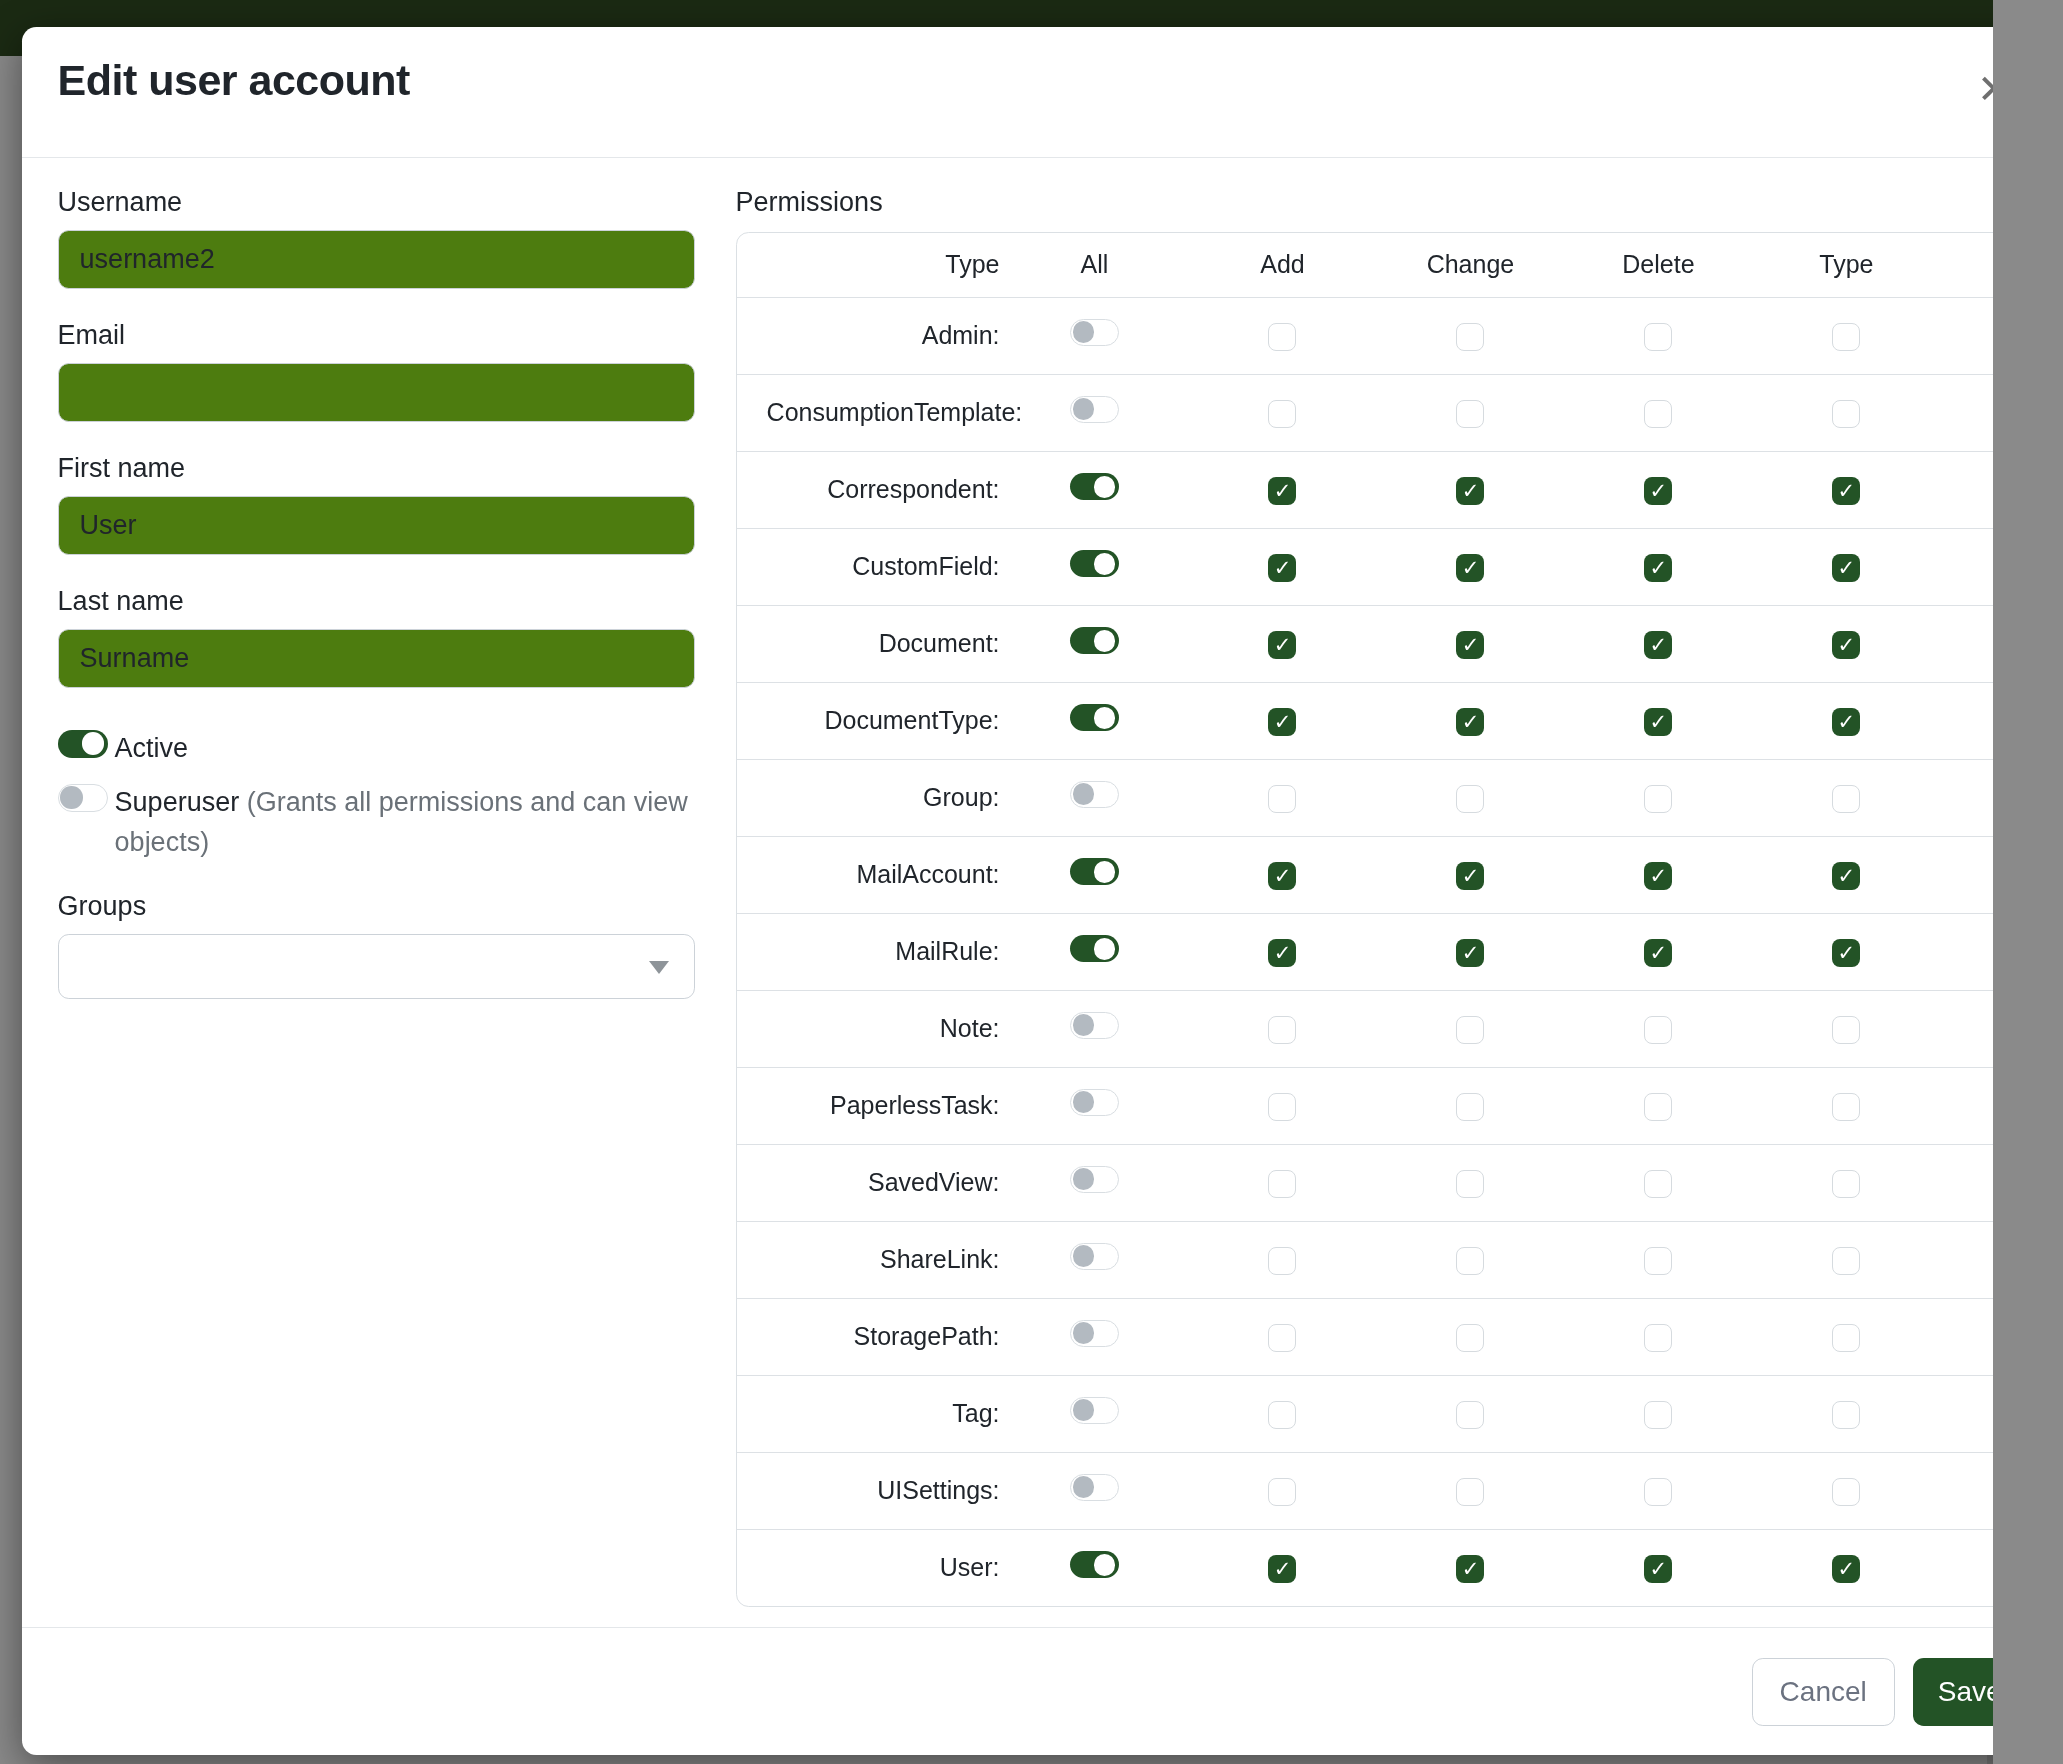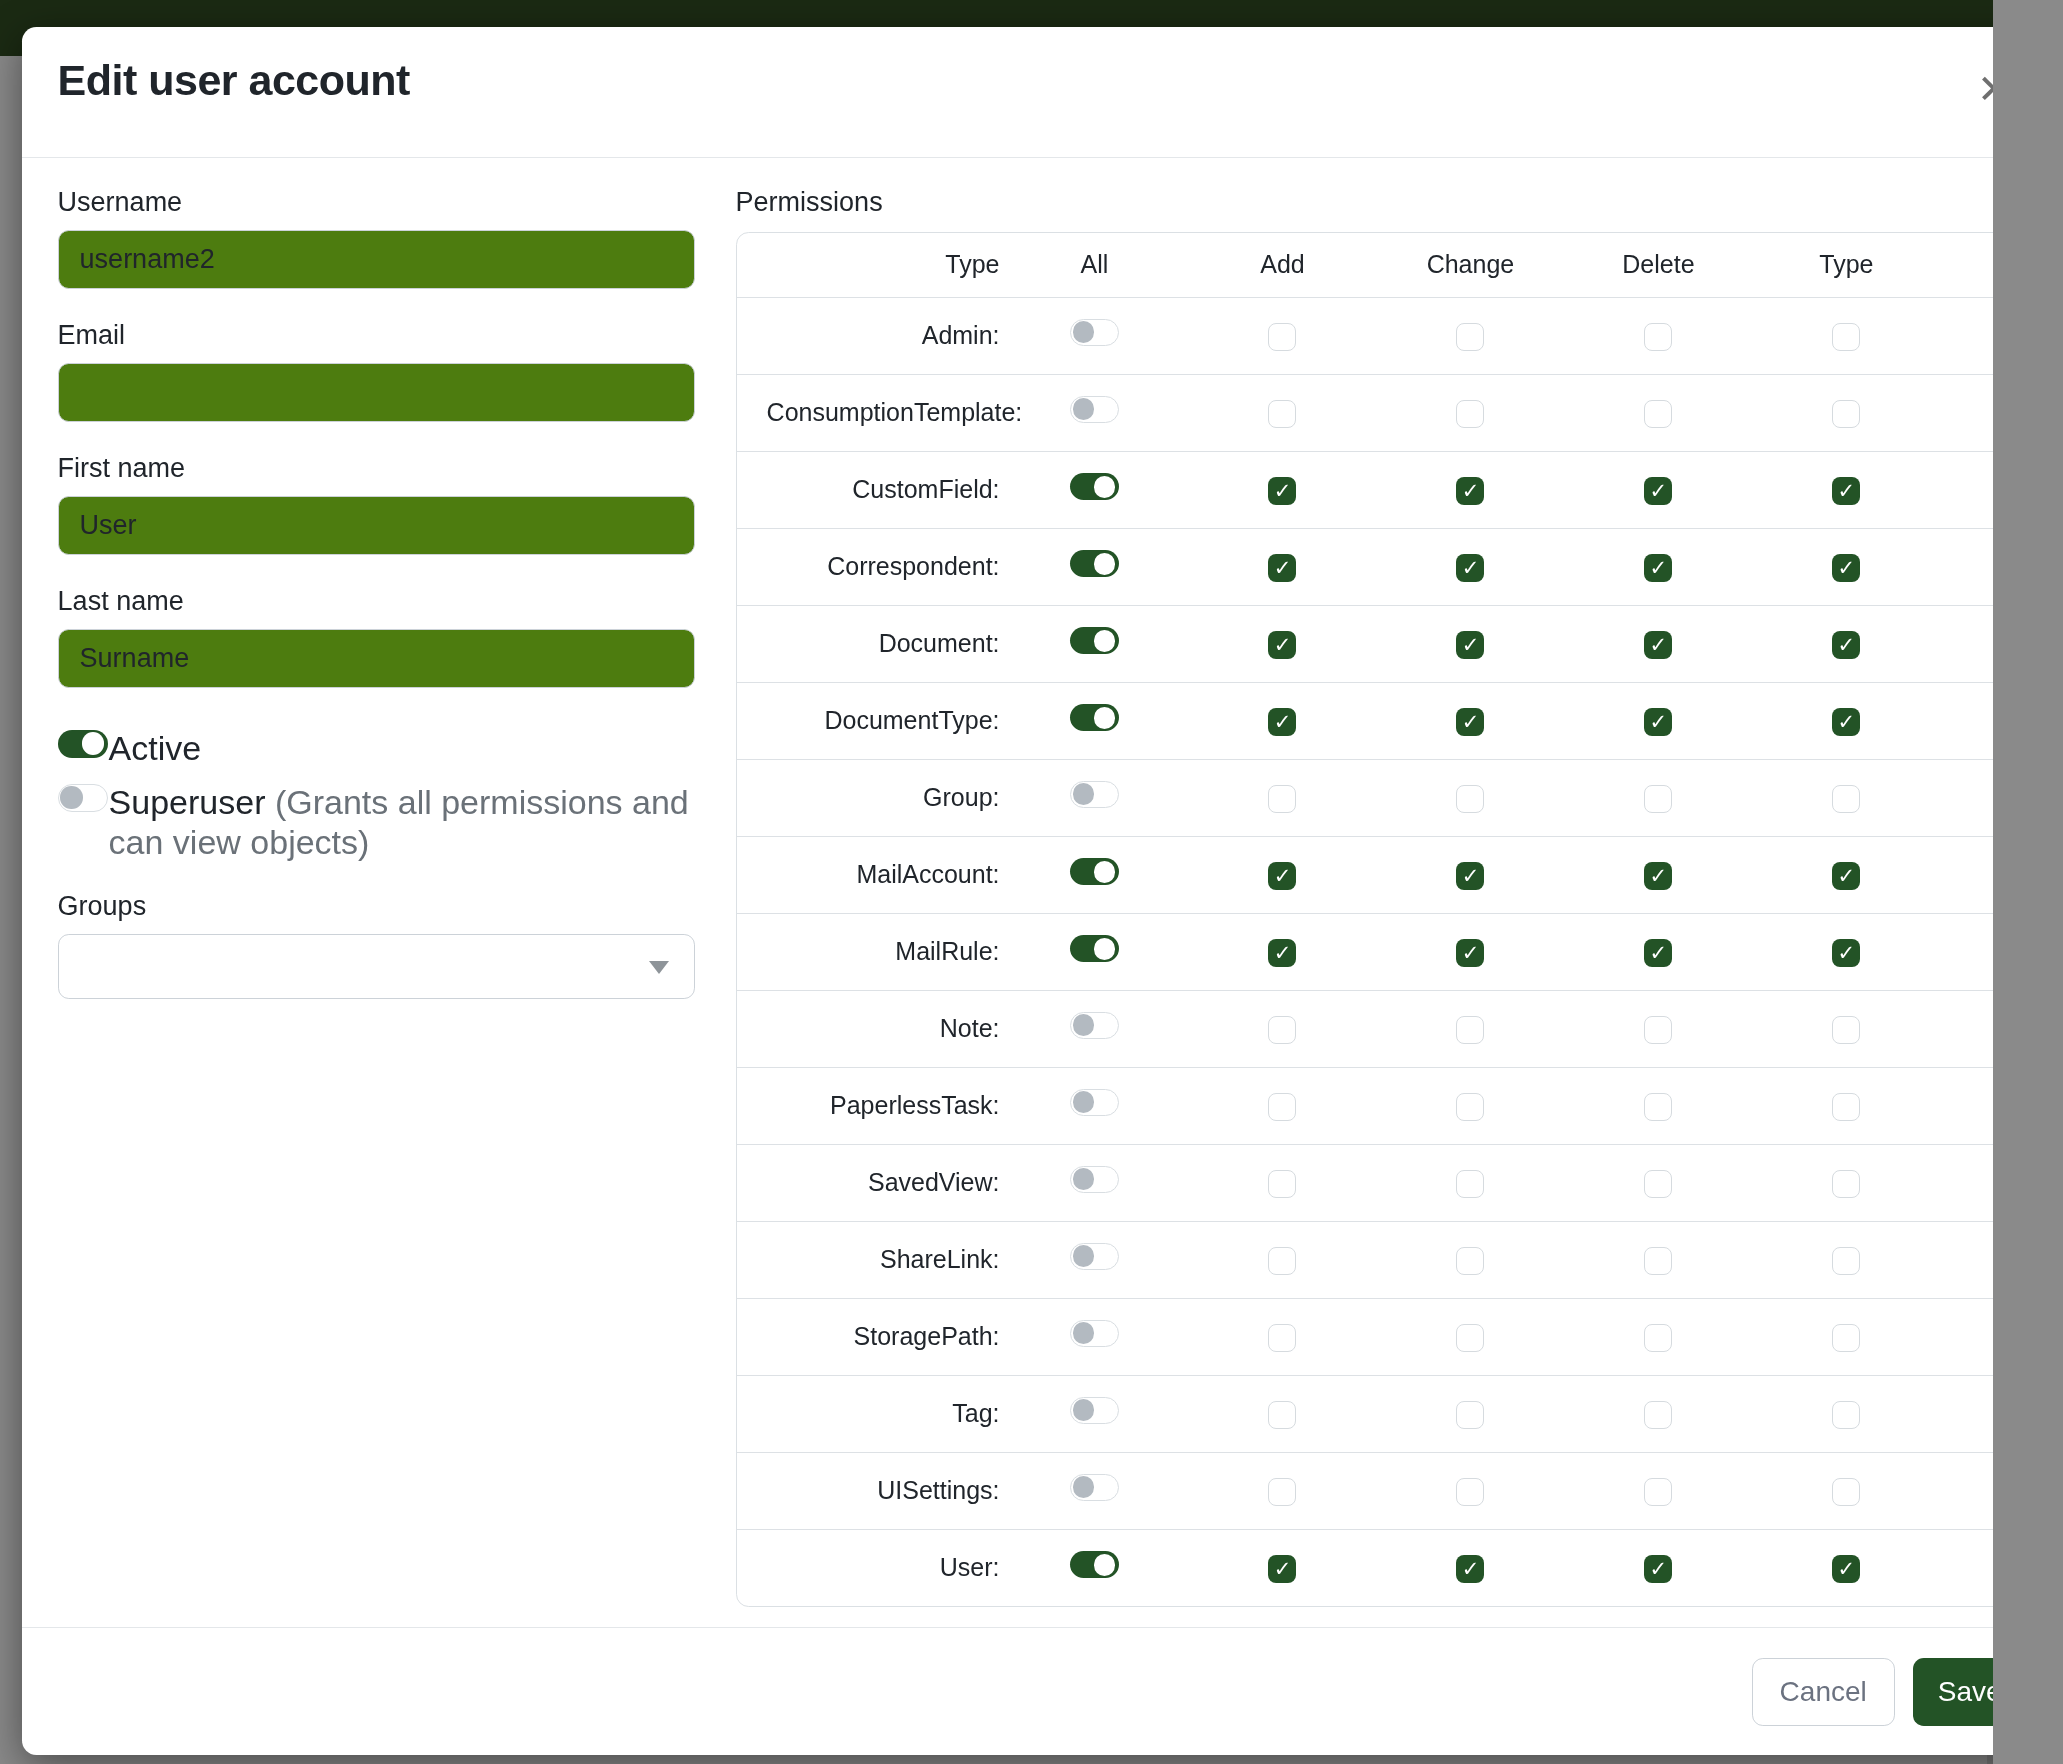--- a/index.html
+++ b/index.html
@@ -53,21 +53,21 @@
   .switch.off { background:#ffffff; border:1.8px solid #d9dee2; }
   .switch.off .knob { width:22.5px; height:22.5px; background:#b3bac1; top:0.9px; left:1.8px; }
   .switch.sm { width:49px; height:27px; }
   .switch.sm.on .knob { width:21.6px; height:21.6px; top:2.7px; right:3.6px; }
   .switch.sm.off .knob { width:21.6px; height:21.6px; top:0.9px; left:1.8px; }
 
   .switch-row { display:flex; align-items:flex-start; }
   .switch-row.active-row { margin-top:40px; }
   .switch-row.superuser-row { margin-top:14.4px; }
   .switch-row .switch { margin-top:1.8px; }
-  .switch-text { margin-left:1px; font-size:34px; line-height:40px; }
+  .switch-text { margin-left:7px; font-size:27px; line-height:40px; }
   .switch-label-strong { font-weight:500; color:#20252b; }
   .switch-note { color:#6a7178; }
 
   .groups-block { margin-top:25px; }
   .select-box {
     position:relative; height:65px; box-sizing:border-box;
     border:1.8px solid #ccd2d8; border-radius:10.8px; background:#fff; cursor:pointer;
   }
   .select-caret {
     position:absolute; right:25px; top:26px;
@@ -223,35 +223,35 @@
       </span>
     </td>
     <td class="col-perm"><span class="cb unchecked"></span></td>
     <td class="col-perm"><span class="cb unchecked"></span></td>
     <td class="col-perm"><span class="cb unchecked"></span></td>
     <td class="col-perm"><span class="cb unchecked"></span></td>
     <td class="col-fill"></td>
   </tr>
 
   <tr>
+    <td class="col-type">Correspondent:</td>
+    <td class="col-perm">
+      <span class="switch sm on">
+        <span class="knob"></span>
+      </span>
+    </td>
+    <td class="col-perm"><span class="cb checked"></span></td>
+    <td class="col-perm"><span class="cb checked"></span></td>
+    <td class="col-perm"><span class="cb checked"></span></td>
+    <td class="col-perm"><span class="cb checked"></span></td>
+    <td class="col-fill"></td>
+  </tr>
+
+  <tr>
     <td class="col-type">CustomField:</td>
-    <td class="col-perm">
-      <span class="switch sm on">
-        <span class="knob"></span>
-      </span>
-    </td>
-    <td class="col-perm"><span class="cb checked"></span></td>
-    <td class="col-perm"><span class="cb checked"></span></td>
-    <td class="col-perm"><span class="cb checked"></span></td>
-    <td class="col-perm"><span class="cb checked"></span></td>
-    <td class="col-fill"></td>
-  </tr>
-
-  <tr>
-    <td class="col-type">Correspondent:</td>
     <td class="col-perm">
       <span class="switch sm on">
         <span class="knob"></span>
       </span>
     </td>
     <td class="col-perm"><span class="cb checked"></span></td>
     <td class="col-perm"><span class="cb checked"></span></td>
     <td class="col-perm"><span class="cb checked"></span></td>
     <td class="col-perm"><span class="cb checked"></span></td>
     <td class="col-fill"></td>

